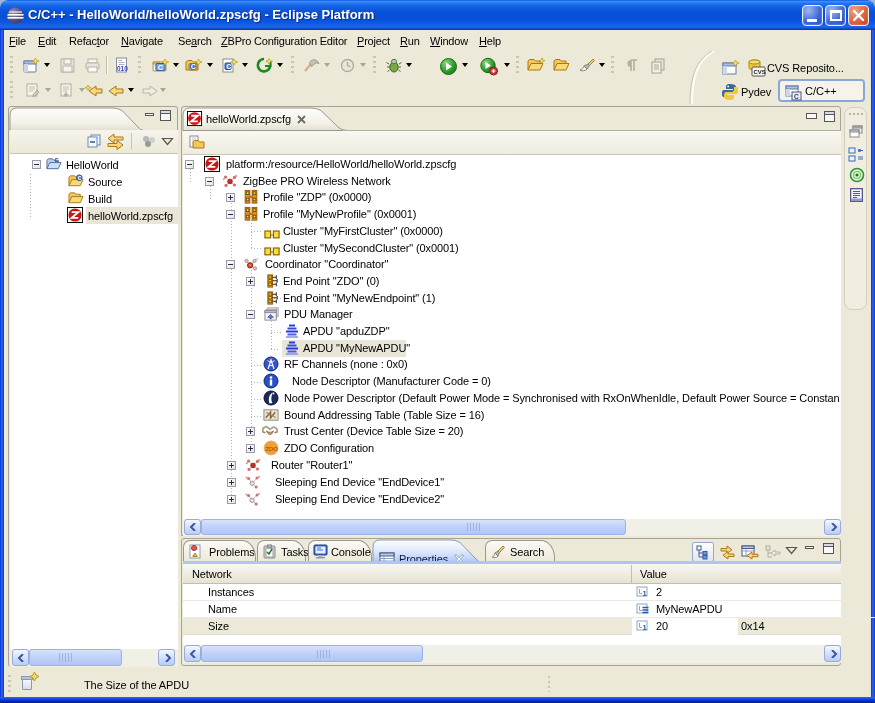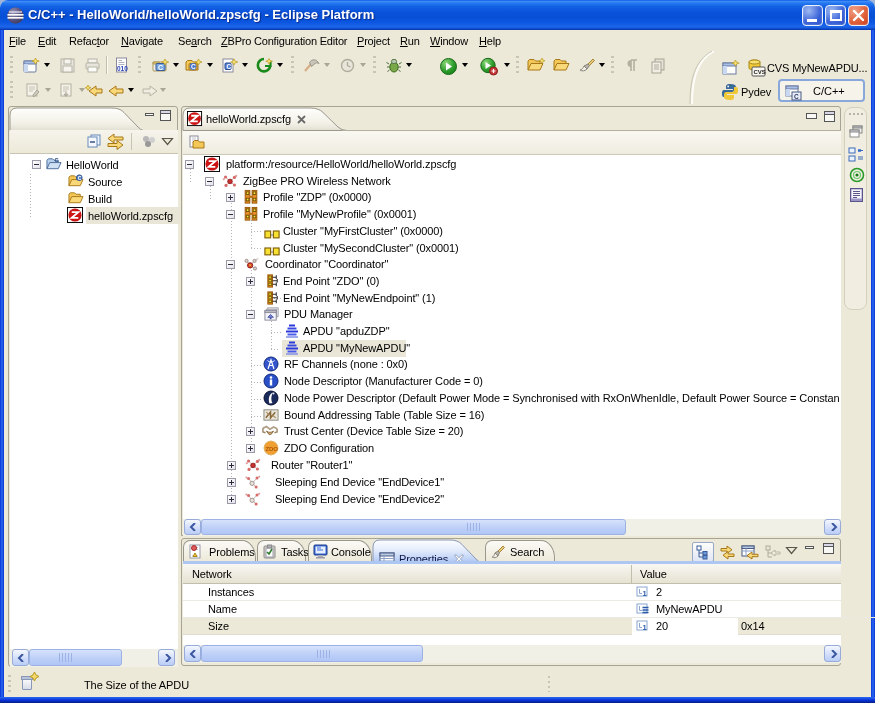--- a/index.html
+++ b/index.html
@@ -302,40 +302,40 @@
   </svg>
       </div>
   <div class="tico" style="left:740px;top:6px;">
         <svg width="20" height="19" viewBox="0 0 20 19">
     <path d="M3 3 C3 1.8 5.5 1 8.5 1 C11.5 1 14 1.8 14 3 L14 9 C14 10.2 11.5 11 8.5 11 C5.5 11 3 10.2 3 9 Z" fill="#f0c838" stroke="#a88818"></path>
     <ellipse cx="8.5" cy="3" rx="5.5" ry="2" fill="#f8e070" stroke="#a88818"></ellipse>
     <rect x="6" y="8" width="13" height="9" rx="1" fill="#f8f6ee" stroke="#555"></rect>
     <text x="7.5" y="15" font-size="6" font-weight="bold" fill="#222" font-family="Liberation Sans">CVS</text>
   </svg>
       </div>
-  <span class="abs t11" style="left:763px;top:11px;">CVS MyNewAPDU...</span>
+  <span class="abs t11" style="left:763px;top:11px;">CVS Reposito...</span>
   <div class="tico" style="left:715px;top:30px;">
         <svg width="18" height="18" viewBox="0 0 18 18">
     <path d="M9 1 C5 1 5 3 5 4 L5 6 L12 6 L12 7 L3 7 C1 7 1 9 1 10.5 C1 12 1 14 3 14 L5 14 L5 11.5 C5 9.5 6.5 9 8 9 L12 9 C13.5 9 15 8.5 15 6.5 L15 4 C15 2 13 1 9 1 Z" fill="#3a6a98"></path>
     <circle cx="7.2" cy="3.4" r="0.9" fill="#fff"></circle>
     <path d="M9 17 C13 17 13 15 13 14 L13 12 L6 12 L6 11 L15 11 C17 11 17 9 17 7.5 C17 6 17 4 15 4 L13 4 L13 6.5 C13 8.5 11.5 9 10 9 L6 9 C4.5 9 3 9.5 3 11.5 L3 14 C3 16 5 17 9 17 Z" fill="#f0c838"></path>
   </svg>
       </div>
   <span class="abs t11" style="left:737px;top:35px;">Pydev</span>
   <div class="abs" style="left:774px;top:28px;width:87px;height:23px;border:2px solid #88a8dc;border-radius:4px;background:#f6f4ea;"></div>
   <div class="tico" style="left:779px;top:31px;">
         <svg width="18" height="18" viewBox="0 0 18 18">
     <rect x="1" y="2" width="12" height="10" fill="#fdfdfa" stroke="#6a7aa0"></rect>
     <rect x="1" y="2" width="12" height="3" fill="#a8c0e8" stroke="#6a7aa0"></rect>
     <rect x="1" y="5" width="4" height="7" fill="#c8d8f0"></rect>
     <rect x="7" y="8" width="9" height="8" fill="#e8edf8" stroke="#4a5a80"></rect>
     <text x="9" y="14.5" font-size="6.5" font-weight="bold" fill="#2a3a60" font-family="Liberation Sans">C</text>
   </svg>
       </div>
-  <span class="abs" style="left:801px;top:34px;font-size:11px;margin-left:8px;">C/C++</span>
+  <span class="abs" style="left:801px;top:34px;font-size:11px;">C/C++</span>
 </div>
 </div>
 
 <div class="abs" id="leftview" style="left:8px;top:106px;width:170px;height:561px;border:1px solid #a8a494;border-radius:3px;background:#ece9d8;">
   <svg class="abs" style="left:0px;top:0px;" width="135" height="24" viewBox="0 0 135 24">
     <path d="M1 23.5 L1 8 Q1 1 8 1 L103 1 Q111 1 115 5.5 L128 19 Q132 23.5 134.5 23.5 Z" fill="url(#tge)" stroke="#9a978c"></path>
   </svg>
   <div class="abs" style="left:135px;top:5px;width:11px;height:9px;">
       <div class="abs" style="left:1px;top:1px;width:9px;height:3px;border:1px solid #555;background:#f8f8f4;"></div>
     </div>
@@ -674,21 +674,21 @@
     <div class="trow" style="left:0;top:201px;">
       <svg class="ticon" style="left:80px;top:0px;" width="16" height="16">
           <use href="#i-rf"></use>
         </svg>
       <span class="abs" style="left:101px;">RF Channels (none : 0x0)</span>
     </div>
     <div class="trow" style="left:0;top:218px;">
       <svg class="ticon" style="left:80px;top:0px;" width="16" height="16">
           <use href="#i-info"></use>
         </svg>
-      <span class="abs" style="left:101px;text-align:center;">Node Descriptor (Manufacturer Code = 0)</span>
+      <span class="abs" style="left:109px;text-align:center;">Node Descriptor (Manufacturer Code = 0)</span>
     </div>
     <div class="trow" style="left:0;top:235px;">
       <svg class="ticon" style="left:80px;top:0px;" width="16" height="16">
           <use href="#i-pow"></use>
         </svg>
       <span class="abs" style="left:101px;">Node Power Descriptor (Default Power Mode = Synchronised with RxOnWhenIdle, Default Power Source = Constan</span>
     </div>
     <div class="trow" style="left:0;top:252px;">
       <svg class="ticon" style="left:80px;top:0px;" width="17" height="16">
           <use href="#i-bat"></use>

